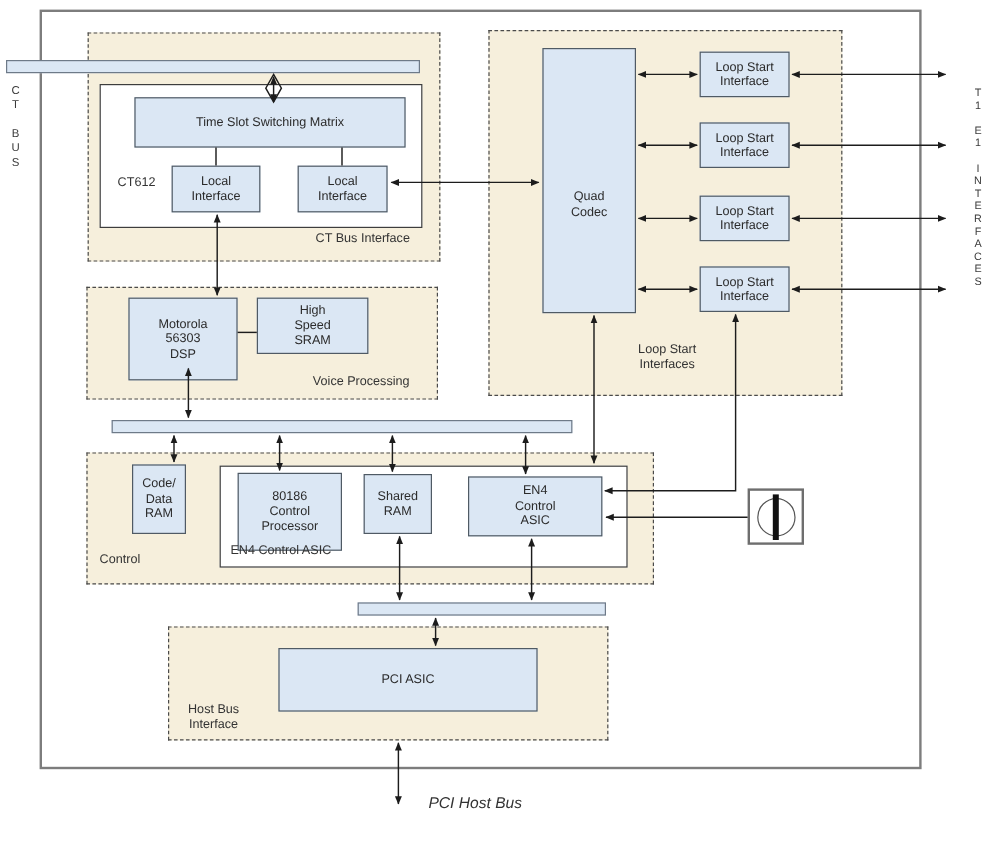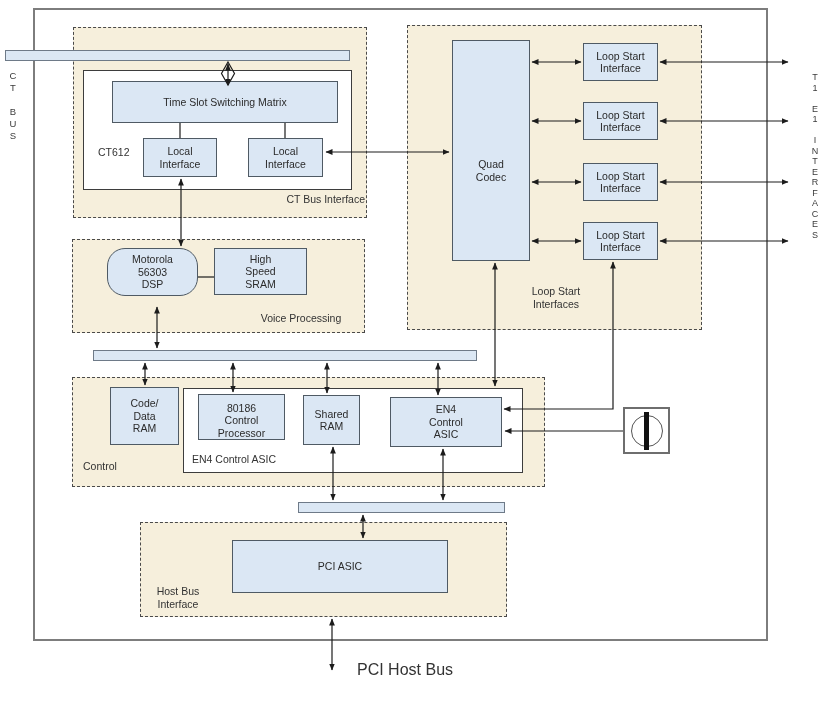--- a/index.html
+++ b/index.html
@@ -22,21 +22,21 @@
   }
   .block-label { font-size:10.5px; line-height:1.18; white-space:pre-line; color:#2b2b2b; }
   
   .busbar { background:#dbe7f4; border:1px solid #6e7a88; box-sizing:border-box; }
   
   .vtext {
     writing-mode:vertical-rl; text-orientation:upright; white-space:pre;
     font-size:9.5px; letter-spacing:1px; color:#3a3a3a; line-height:1;
   }
   #caption { font-size:13px; font-weight:bold; color:#1f1f1f; text-align:center; }
-  .small-label { font-size:16px; color:#333; }
+  .small-label { font-size:13px; color:#333;font-style:italic; }
   
   #osc { left:623px; top:407px; width:47px; height:47px; border:2px solid #6e6e6e;
          box-sizing:border-box; background:#ffffff; display:flex; align-items:center; justify-content:center; }
   #osc .circle { width:32px; height:32px; border:1.5px solid #555; border-radius:50%; box-sizing:border-box; position:absolute; }
   #osc .bar { width:5px; height:38px; background:#111; position:absolute; }
   #wires { left:0; top:0; pointer-events:none; }
   #quad-codec { align-items:center; }
   #quad-codec .block-label { padding-top:40px; }
 </style>
 </head>
@@ -63,36 +63,36 @@
     <span class="block-label">Time Slot Switching Matrix</span>
   </div>
   <div class="abs block" style="left:143px; top:138px; width:74px; height:39px;">
     <span class="block-label">Local
 Interface</span>
   </div>
   <div class="abs block" style="left:248px; top:138px; width:75px; height:39px;">
     <span class="block-label">Local
 Interface</span>
   </div>
-  <div class="abs block" style="left:107px; top:248px; width:91px; height:48px;border-radius:18px;">
+  <div class="abs block" style="left:107px; top:248px; width:91px; height:69px;">
     <span class="block-label">Motorola
 56303
 DSP</span>
   </div>
   <div class="abs block" style="left:214px; top:248px; width:93px; height:47px;">
     <span class="block-label">High
 Speed
 SRAM</span>
   </div>
-  <div class="abs block" style="left:110px; top:387px; width:69px; height:58px;">
+  <div class="abs block" style="left:110px; top:387px; width:45px; height:58px;">
     <span class="block-label">Code/
 Data
 RAM</span>
   </div>
-  <div class="abs block" style="left:198px; top:394px; width:87px; height:46px;align-items:flex-end;">
+  <div class="abs block" style="left:198px; top:394px; width:87px; height:65px;">
     <span class="block-label">80186
 Control
 Processor</span>
   </div>
   <div class="abs block" style="left:303px; top:395px; width:57px; height:50px;">
     <span class="block-label">Shared
 RAM</span>
   </div>
   <div class="abs block" style="left:390px; top:397px; width:112px; height:50px;">
     <span class="block-label">EN4
@@ -121,21 +121,21 @@
   </div>
   <div class="abs block" style="left:232px; top:540px; width:216px; height:53px;">
     <span class="block-label">PCI ASIC</span>
   </div>
 
   <div id="osc" class="abs">
     <span class="circle"></span>
     <span class="bar"></span>
   </div>
 
-  <div class="abs region-label" style="left:253px; top:193px; width:112px; text-align:right;">CT Bus Interface</div>
+  <div class="abs region-label" style="left:263px; top:193px; width:112px; text-align:left;">CT Bus Interface</div>
   <div class="abs region-label" style="left:98px; top:146px;">CT612</div>
   <div class="abs region-label" style="left:245px; top:312px; width:112px; text-align:center;">Voice Processing</div>
   <div class="abs region-label" style="left:83px; top:460px;">Control</div>
   <div class="abs region-label" style="left:192px; top:453px;">EN4 Control ASIC</div>
   <div class="abs region-label" style="left:506px; top:285px; width:100px; text-align:center;">Loop Start
 Interfaces</div>
   <div class="abs region-label" style="left:148px; top:585px; width:60px; text-align:center;">Host Bus
 Interface</div>
 
   <div class="abs vtext" style="left:8px; top:70px;">CT BUS</div>

